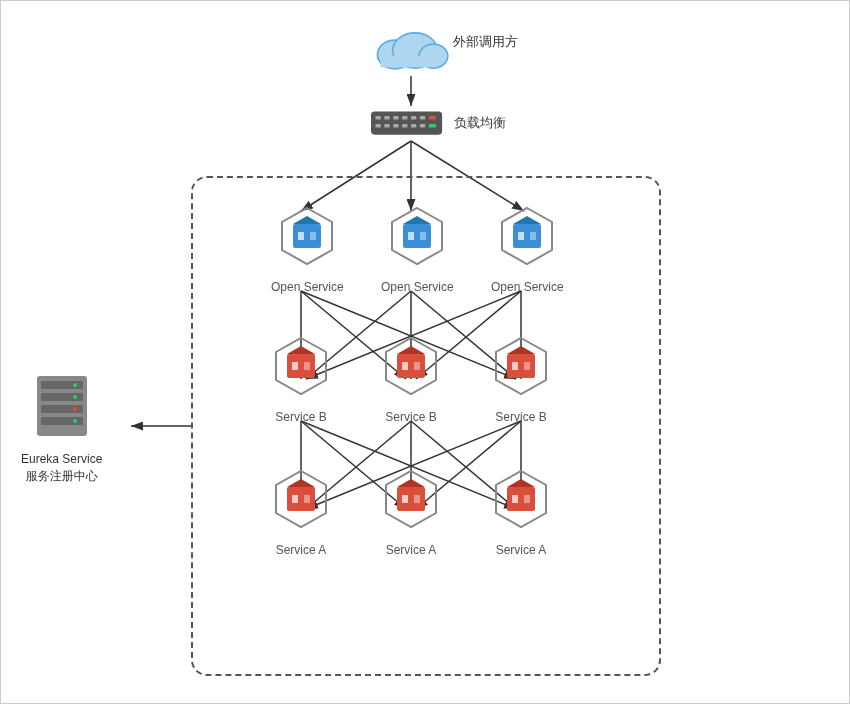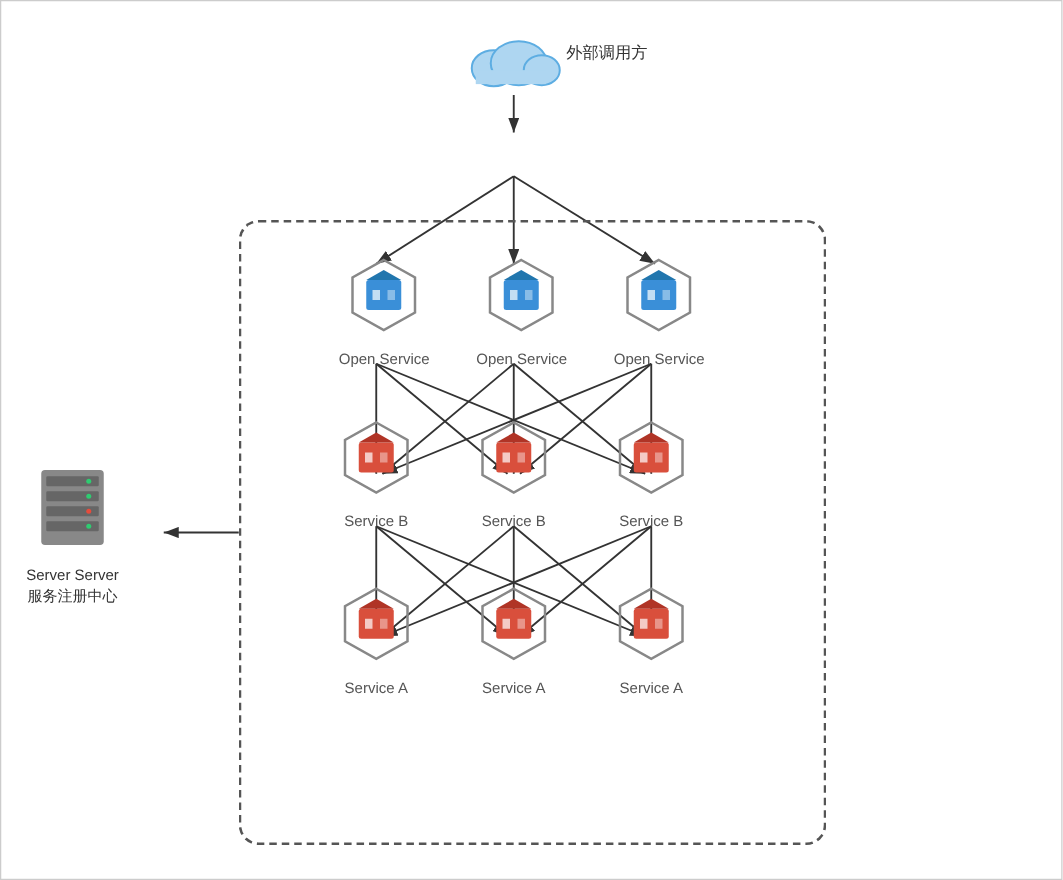--- a/index.html
+++ b/index.html
@@ -161,20 +161,40 @@
   <div class="cloud-shape">
     <svg class="cloud-svg" viewBox="0 0 100 65">
       <ellipse cx="30" cy="40" rx="22" ry="18" fill="#aed6f1" stroke="#5dade2" stroke-width="2"></ellipse>
       <ellipse cx="55" cy="35" rx="28" ry="22" fill="#aed6f1" stroke="#5dade2" stroke-width="2"></ellipse>
       <ellipse cx="78" cy="42" rx="18" ry="15" fill="#aed6f1" stroke="#5dade2" stroke-width="2"></ellipse>
       <rect x="12" y="42" width="70" height="14" fill="#aed6f1"></rect>
     </svg>
     <span class="cloud-label">外部调用方</span>
   </div>
 
+  <div class="lb-container">
+    <svg class="lb-svg" viewBox="0 0 90 32">
+      <rect x="0" y="2" width="80" height="26" rx="4" ry="4" fill="#555"></rect>
+      <rect x="5" y="7" width="6" height="4" rx="1" fill="#aaa"></rect>
+      <rect x="15" y="7" width="6" height="4" rx="1" fill="#aaa"></rect>
+      <rect x="25" y="7" width="6" height="4" rx="1" fill="#aaa"></rect>
+      <rect x="35" y="7" width="6" height="4" rx="1" fill="#aaa"></rect>
+      <rect x="45" y="7" width="6" height="4" rx="1" fill="#aaa"></rect>
+      <rect x="55" y="7" width="6" height="4" rx="1" fill="#aaa"></rect>
+      <rect x="65" y="7" width="8" height="4" rx="1" fill="#e74c3c"></rect>
+      <rect x="5" y="16" width="6" height="4" rx="1" fill="#aaa"></rect>
+      <rect x="15" y="16" width="6" height="4" rx="1" fill="#aaa"></rect>
+      <rect x="25" y="16" width="6" height="4" rx="1" fill="#aaa"></rect>
+      <rect x="35" y="16" width="6" height="4" rx="1" fill="#aaa"></rect>
+      <rect x="45" y="16" width="6" height="4" rx="1" fill="#aaa"></rect>
+      <rect x="55" y="16" width="6" height="4" rx="1" fill="#aaa"></rect>
+      <rect x="65" y="16" width="8" height="4" rx="1" fill="#2ecc71"></rect>
+    </svg>
+    <span class="lb-label">负载均衡</span>
+  </div>
 
   <div class="dashed-box"></div>
 
   <div class="service-node" style="left:270px; top:205px;">
     <div class="icon-wrap">
       <svg viewBox="0 0 60 60" width="60" height="60">
         <polygon points="30,2 55,16 55,44 30,58 5,44 5,16" fill="none" stroke="#888" stroke-width="2"></polygon>
 
         <rect x="16" y="18" width="28" height="24" rx="2" fill="#3a8fd8"></rect>
         <polygon points="16,18 30,10 44,18" fill="#2176ae"></polygon>
@@ -297,18 +317,18 @@
       <rect x="14" y="22" width="42" height="8" rx="1" fill="#666"></rect>
       <rect x="14" y="34" width="42" height="8" rx="1" fill="#666"></rect>
       <rect x="14" y="46" width="42" height="8" rx="1" fill="#666"></rect>
 
       <circle cx="48" cy="14" r="2" fill="#2ecc71"></circle>
       <circle cx="48" cy="26" r="2" fill="#2ecc71"></circle>
       <circle cx="48" cy="38" r="2" fill="#e74c3c"></circle>
       <circle cx="48" cy="50" r="2" fill="#2ecc71"></circle>
     </svg>
     <div class="eureka-label">
-      <span style="white-space:pre-line;">Server Server
+      <span style="white-space:pre-line;">Eureka Service
 服务注册中心</span>
     </div>
   </div>
 
 </div>
 
 </body></html>

